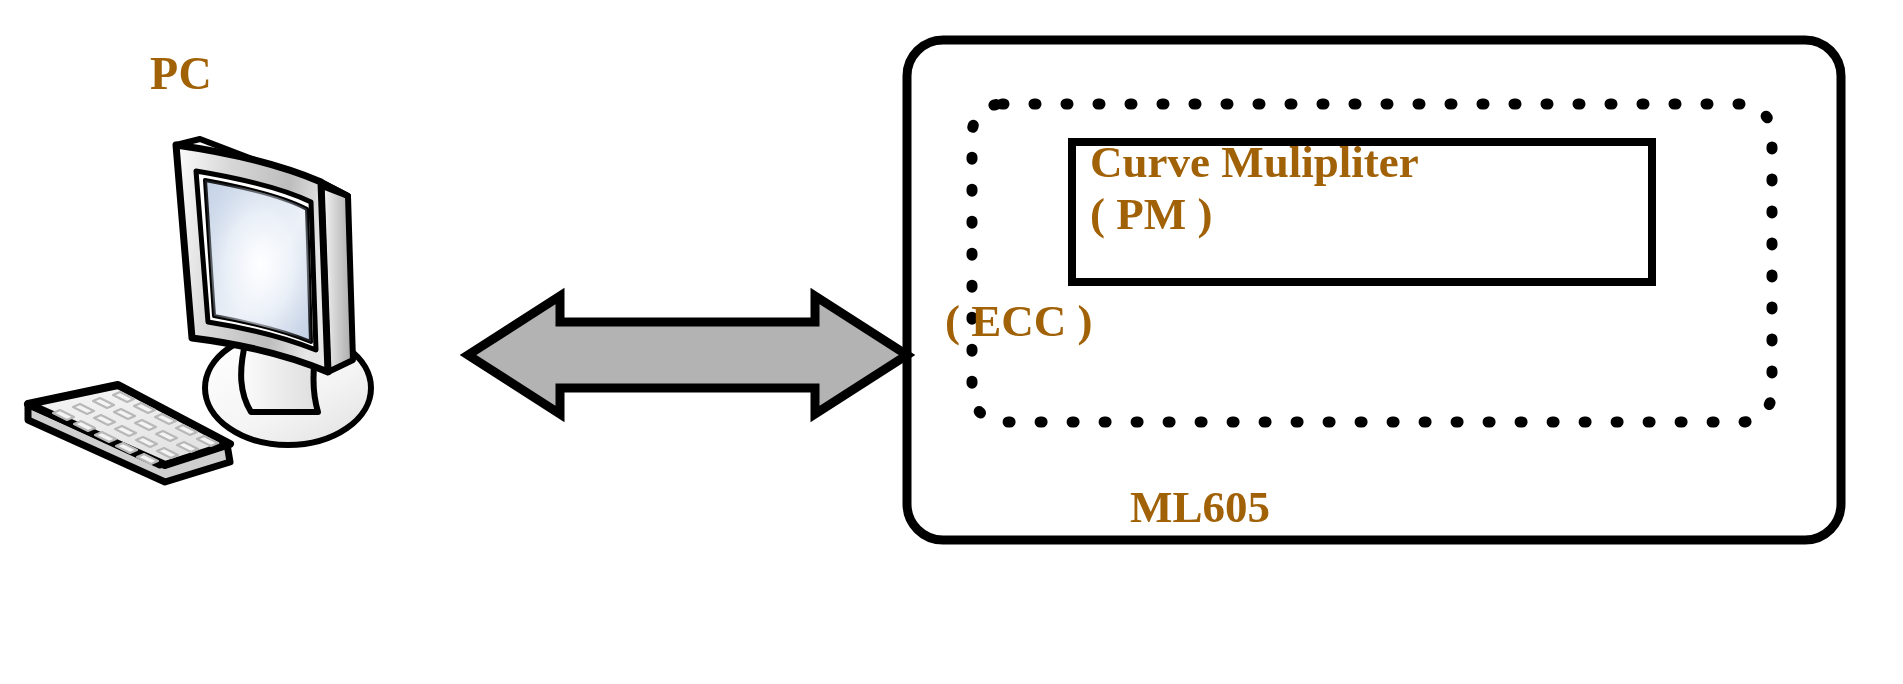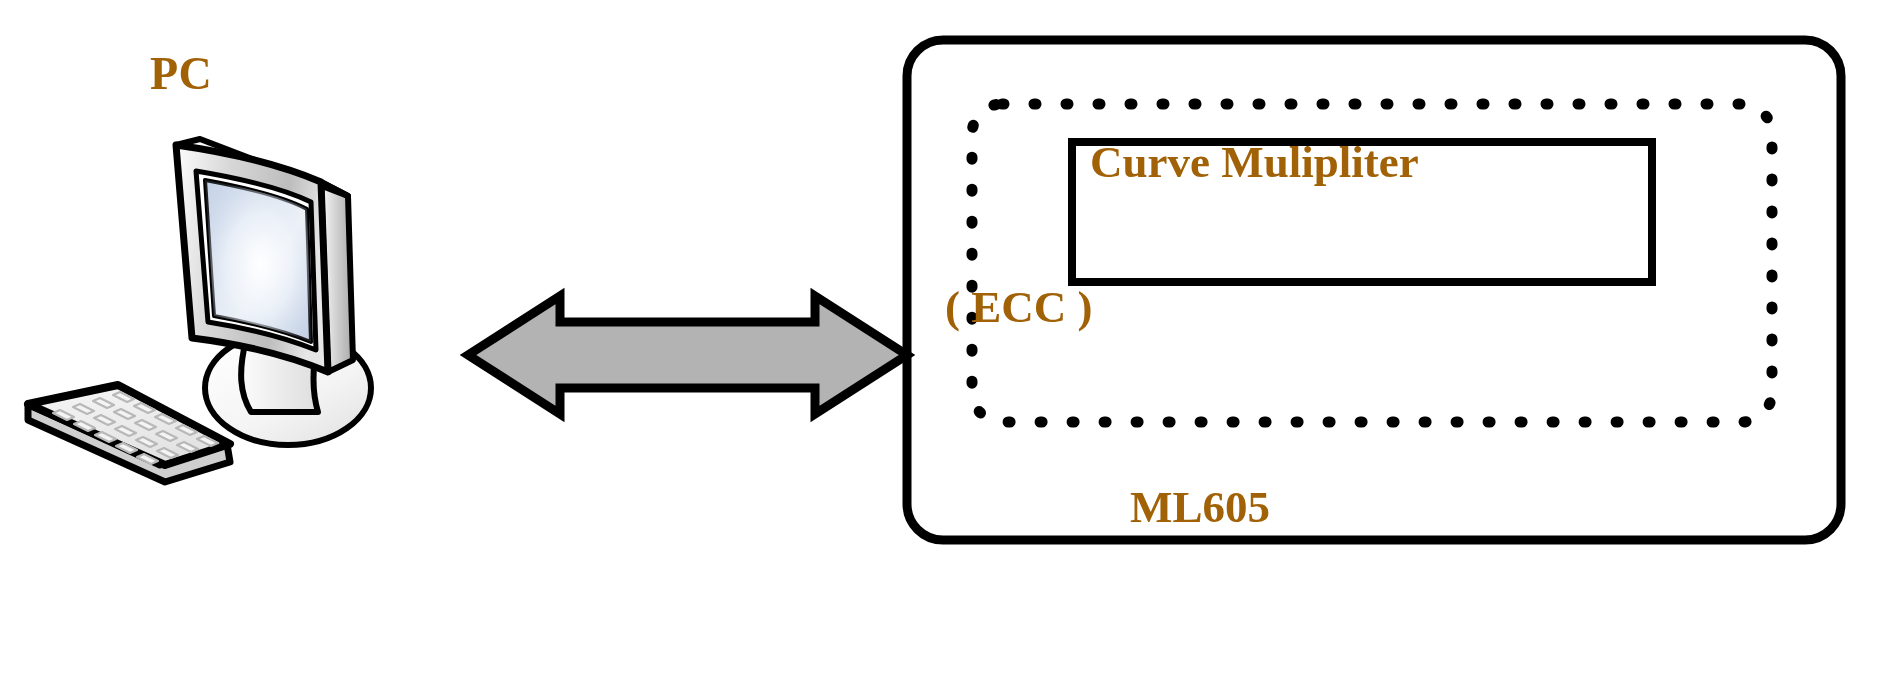--- a/index.html
+++ b/index.html
@@ -58,21 +58,21 @@
     margin-top: 2px;
   }
   #ecc-label {
     left: 945px;
     top: 282px;
     width: 770px;
     font-size: 45px;
   }
   #ecc-label .l2 {
     display: block;
-    margin-top: 0;
+    margin-top: 14px;
   }
   #ml605-label {
     left: 1130px;
     top: 482px;
     width: 500px;
     font-size: 45px;
   }
 </style>
 </head>
 <body>
@@ -220,20 +220,21 @@
         <path d="M 144 454 L 158 461 L 151 464 L 137 457 Z"></path>
       </g>
     </g>
   </svg>
 
   <div class="lbl" id="pc-label">PC</div>
 
 
   <div class="lbl" id="pm-label">
     <span>Curve Mulipliter</span>
+    <span class="l2">( PM )</span>
   </div>
 
   <div class="lbl" id="ecc-label">
     <span class="l2">( ECC )</span>
   </div>
 
   <div class="lbl" id="ml605-label">ML605</div>
 
 </div>
 

